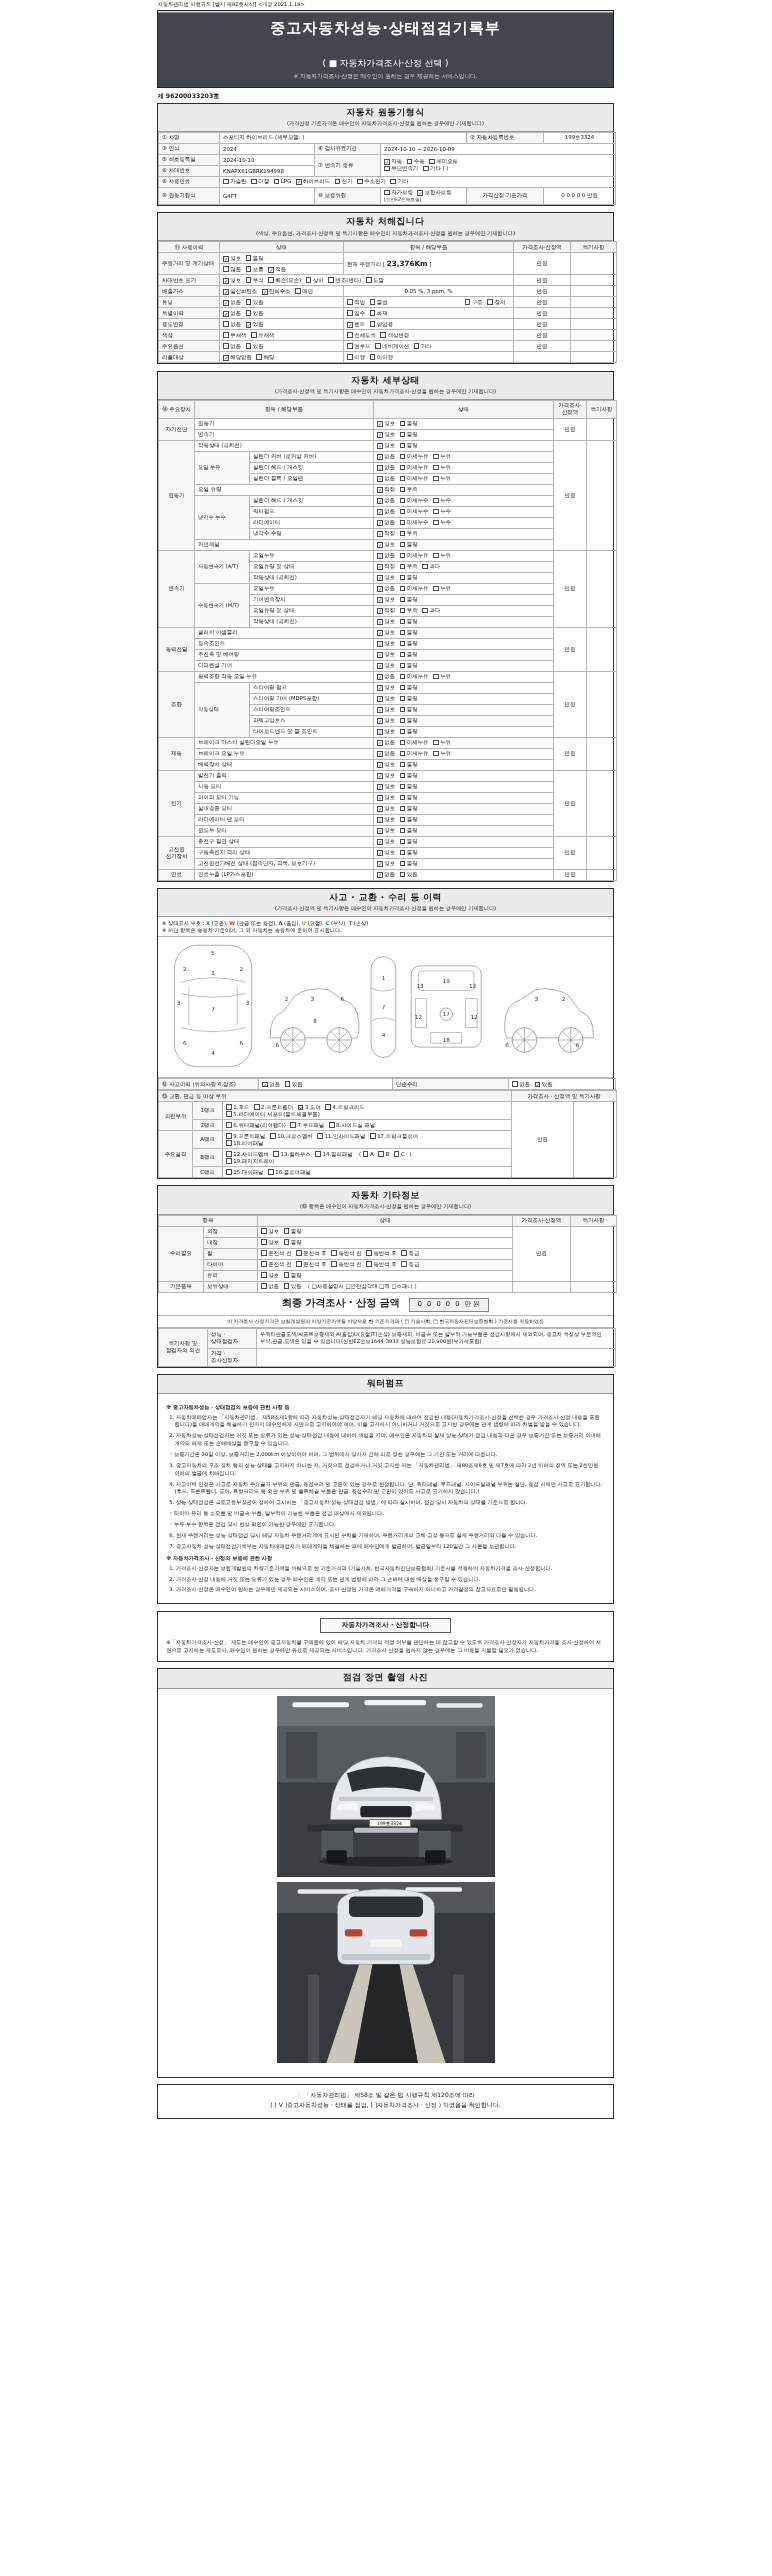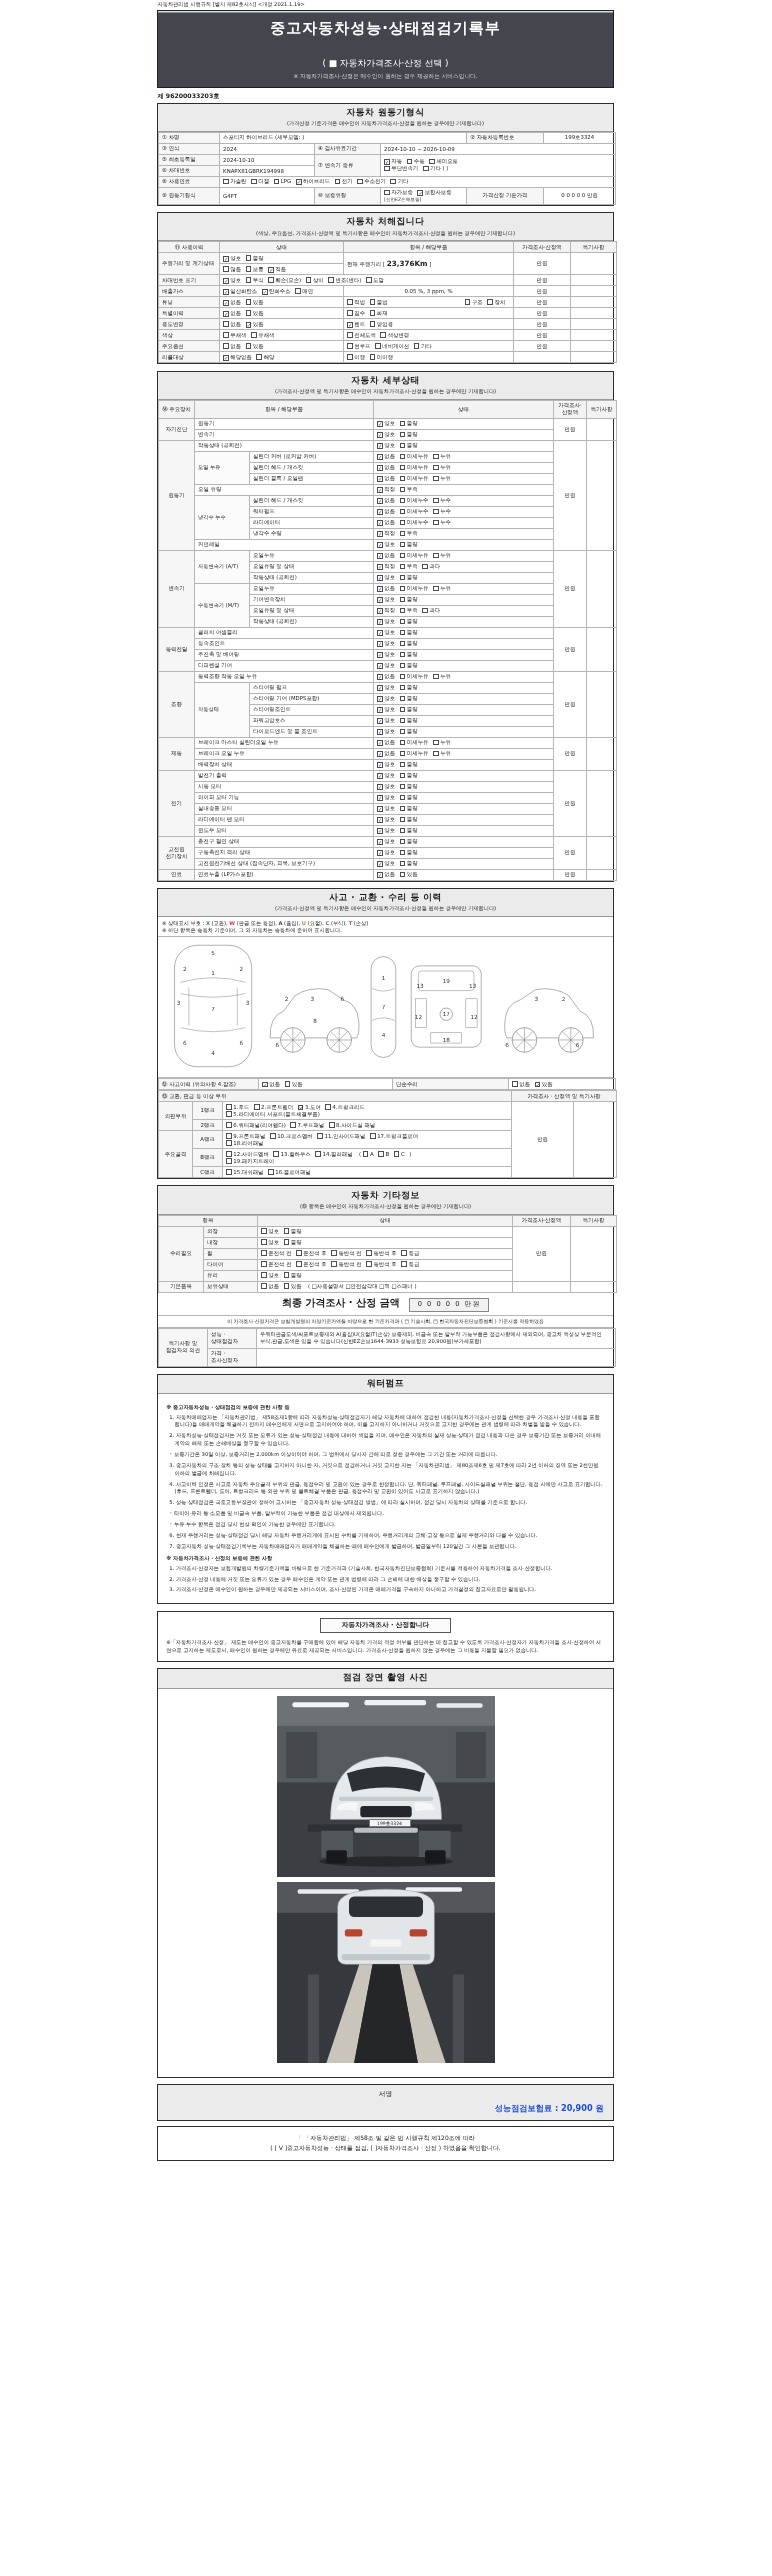--- a/index.html
+++ b/index.html
@@ -777,24 +777,20 @@
           <path d="M96 352 L160 160 L186 160 L150 352 Z" fill="#c9c5bb"></path>
           <path d="M328 352 L264 160 L238 160 L274 352 Z" fill="#c9c5bb"></path>
           <path d="M150 352 L186 160 L238 160 L274 352 Z" fill="#242628"></path>
           <rect x="60" y="180" width="22" height="172" fill="#4a4e53"></rect>
           <rect x="342" y="180" width="22" height="172" fill="#4a4e53"></rect>
         </svg>
       </div>
     </div>
   </div>
 
-  <div class="signband">
-    <div class="sg">서명</div>
-    <div class="fee">성능점검보험료 : 20,900 원</div>
-  </div>
 
   <div class="confirm">
     <div>「 「자동차관리법」 제58조 및 같은 법 시행규칙 제120조에 따라</div>
     <div>( [ V ]중고자동차성능 · 상태를 점검, [   ]자동차가격조사 · 산정 ) 하였음을 확인합니다.</div>
   </div>
 
 </div>
 
 
 </body></html>

